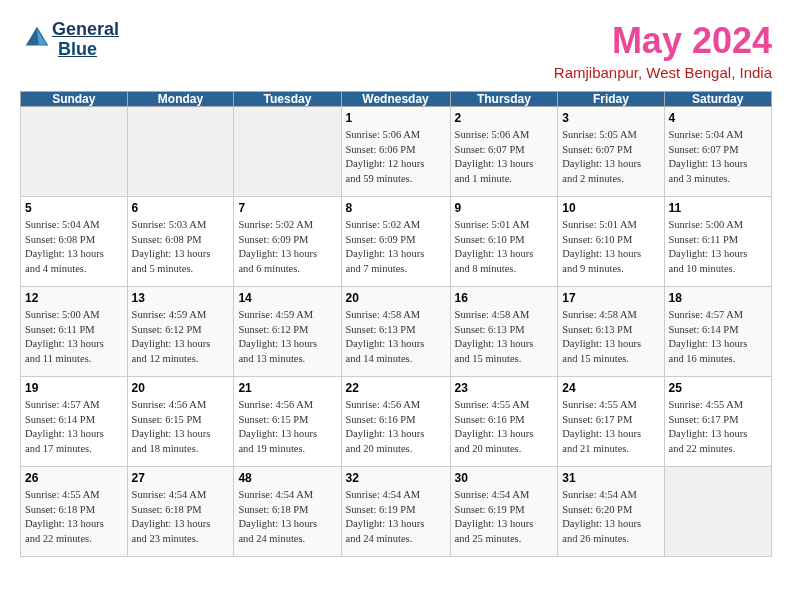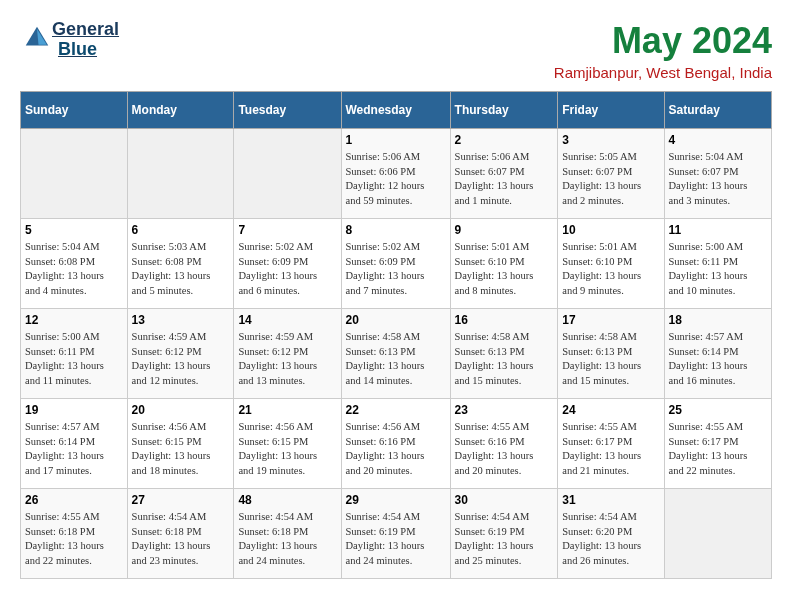--- a/index.html
+++ b/index.html
@@ -35,37 +35,37 @@
       width: 30px;
       height: 30px;
       margin-left: 2px;
     }
     .title-block {
       text-align: right;
     }
     .month-title {
       font-size: 36px;
       font-weight: bold;
-      color: #15803d;
+      color: #ec4899;
     }
     .location {
       font-size: 15px;
       color: #b91c1c;
       margin-top: 2px;
     }
     table {
       width: 100%;
       border-collapse: collapse;
       font-size: 11px;
     }
     thead tr th {
       background-color: #2a6496;
       color: #fff;
-      padding: 11px 4px;
-      text-align: left;
+      padding: 0 4px;
+      text-align: center;
       font-size: 12px;
       border: 1px solid #aaa;
     }
     tbody tr td {
       border: 1px solid #ccc;
       vertical-align: top;
       padding: 4px;
       height: 90px;
       width: 113px;
       background: #fff;
@@ -326,21 +326,21 @@
 and 23 minutes.</div>
         </td>
         <td>
           <span class="day-num">48</span>
           <div class="day-info" style="white-space: pre-line;">Sunrise: 4:54 AM
 Sunset: 6:18 PM
 Daylight: 13 hours
 and 24 minutes.</div>
         </td>
         <td>
-          <span class="day-num">29</span>
+          <span class="day-num">32</span>
           <div class="day-info" style="white-space: pre-line;">Sunrise: 4:54 AM
 Sunset: 6:19 PM
 Daylight: 13 hours
 and 24 minutes.</div>
         </td>
         <td>
           <span class="day-num">30</span>
           <div class="day-info" style="white-space: pre-line;">Sunrise: 4:54 AM
 Sunset: 6:19 PM
 Daylight: 13 hours

